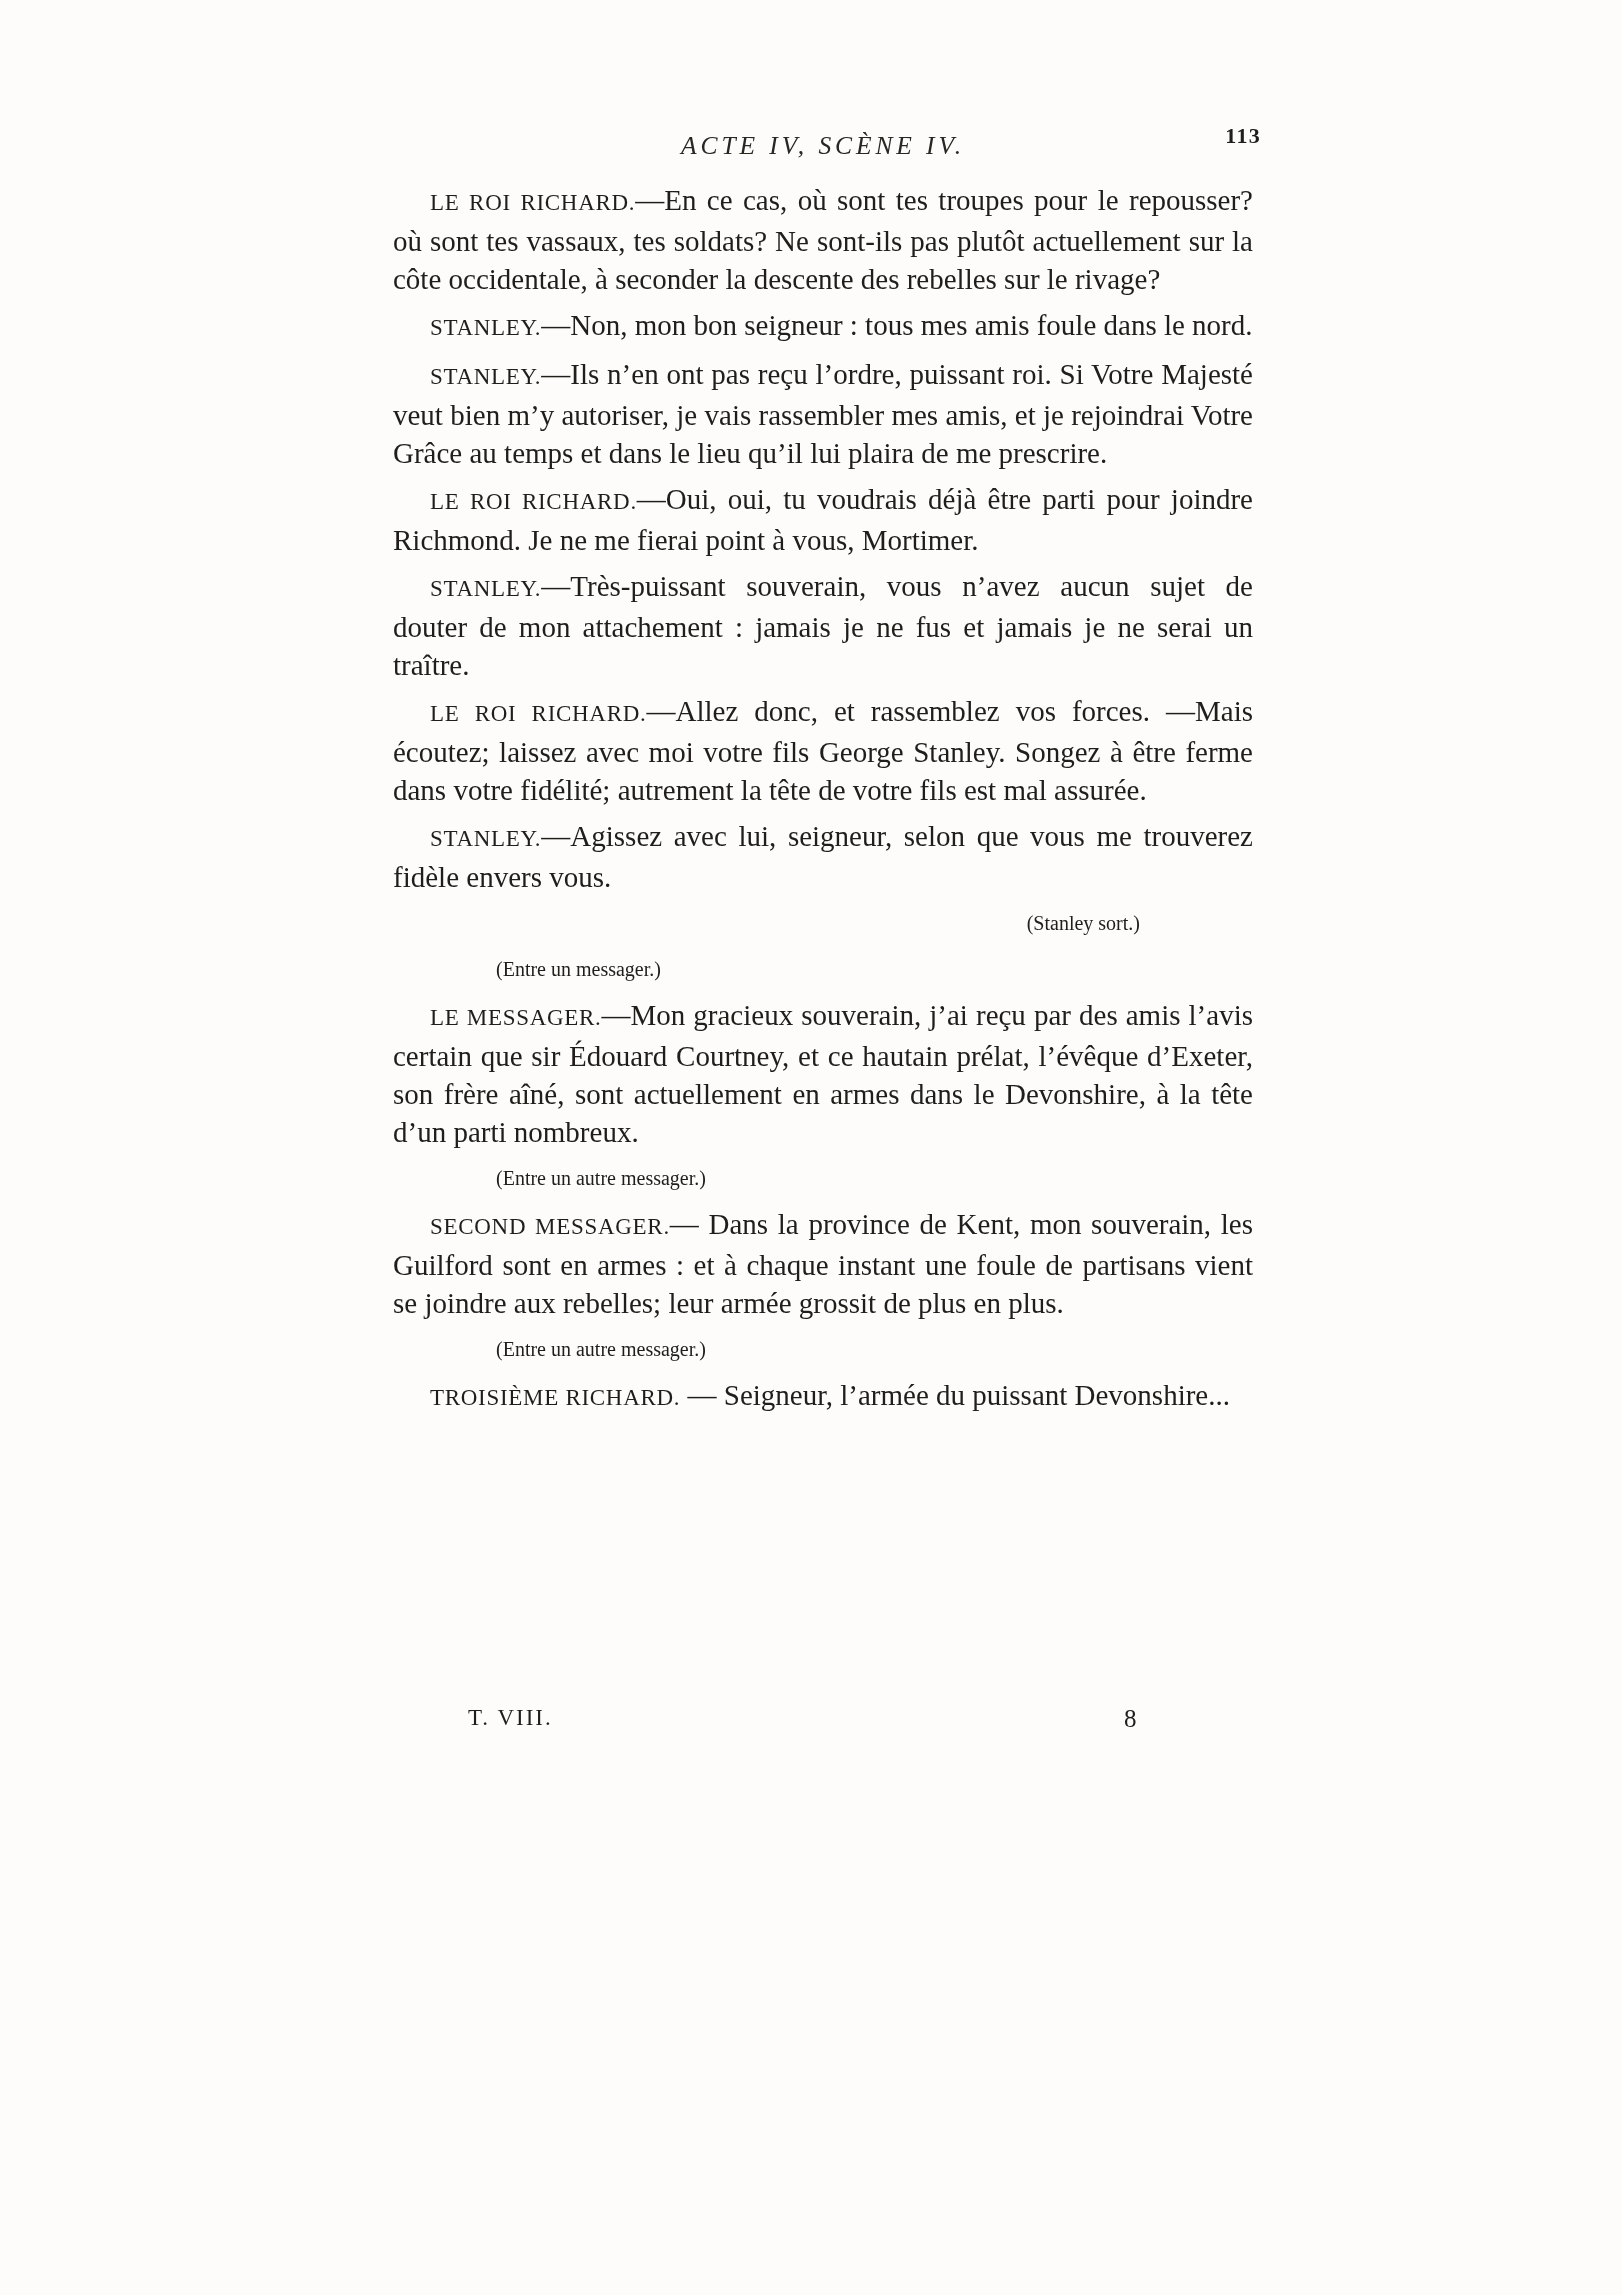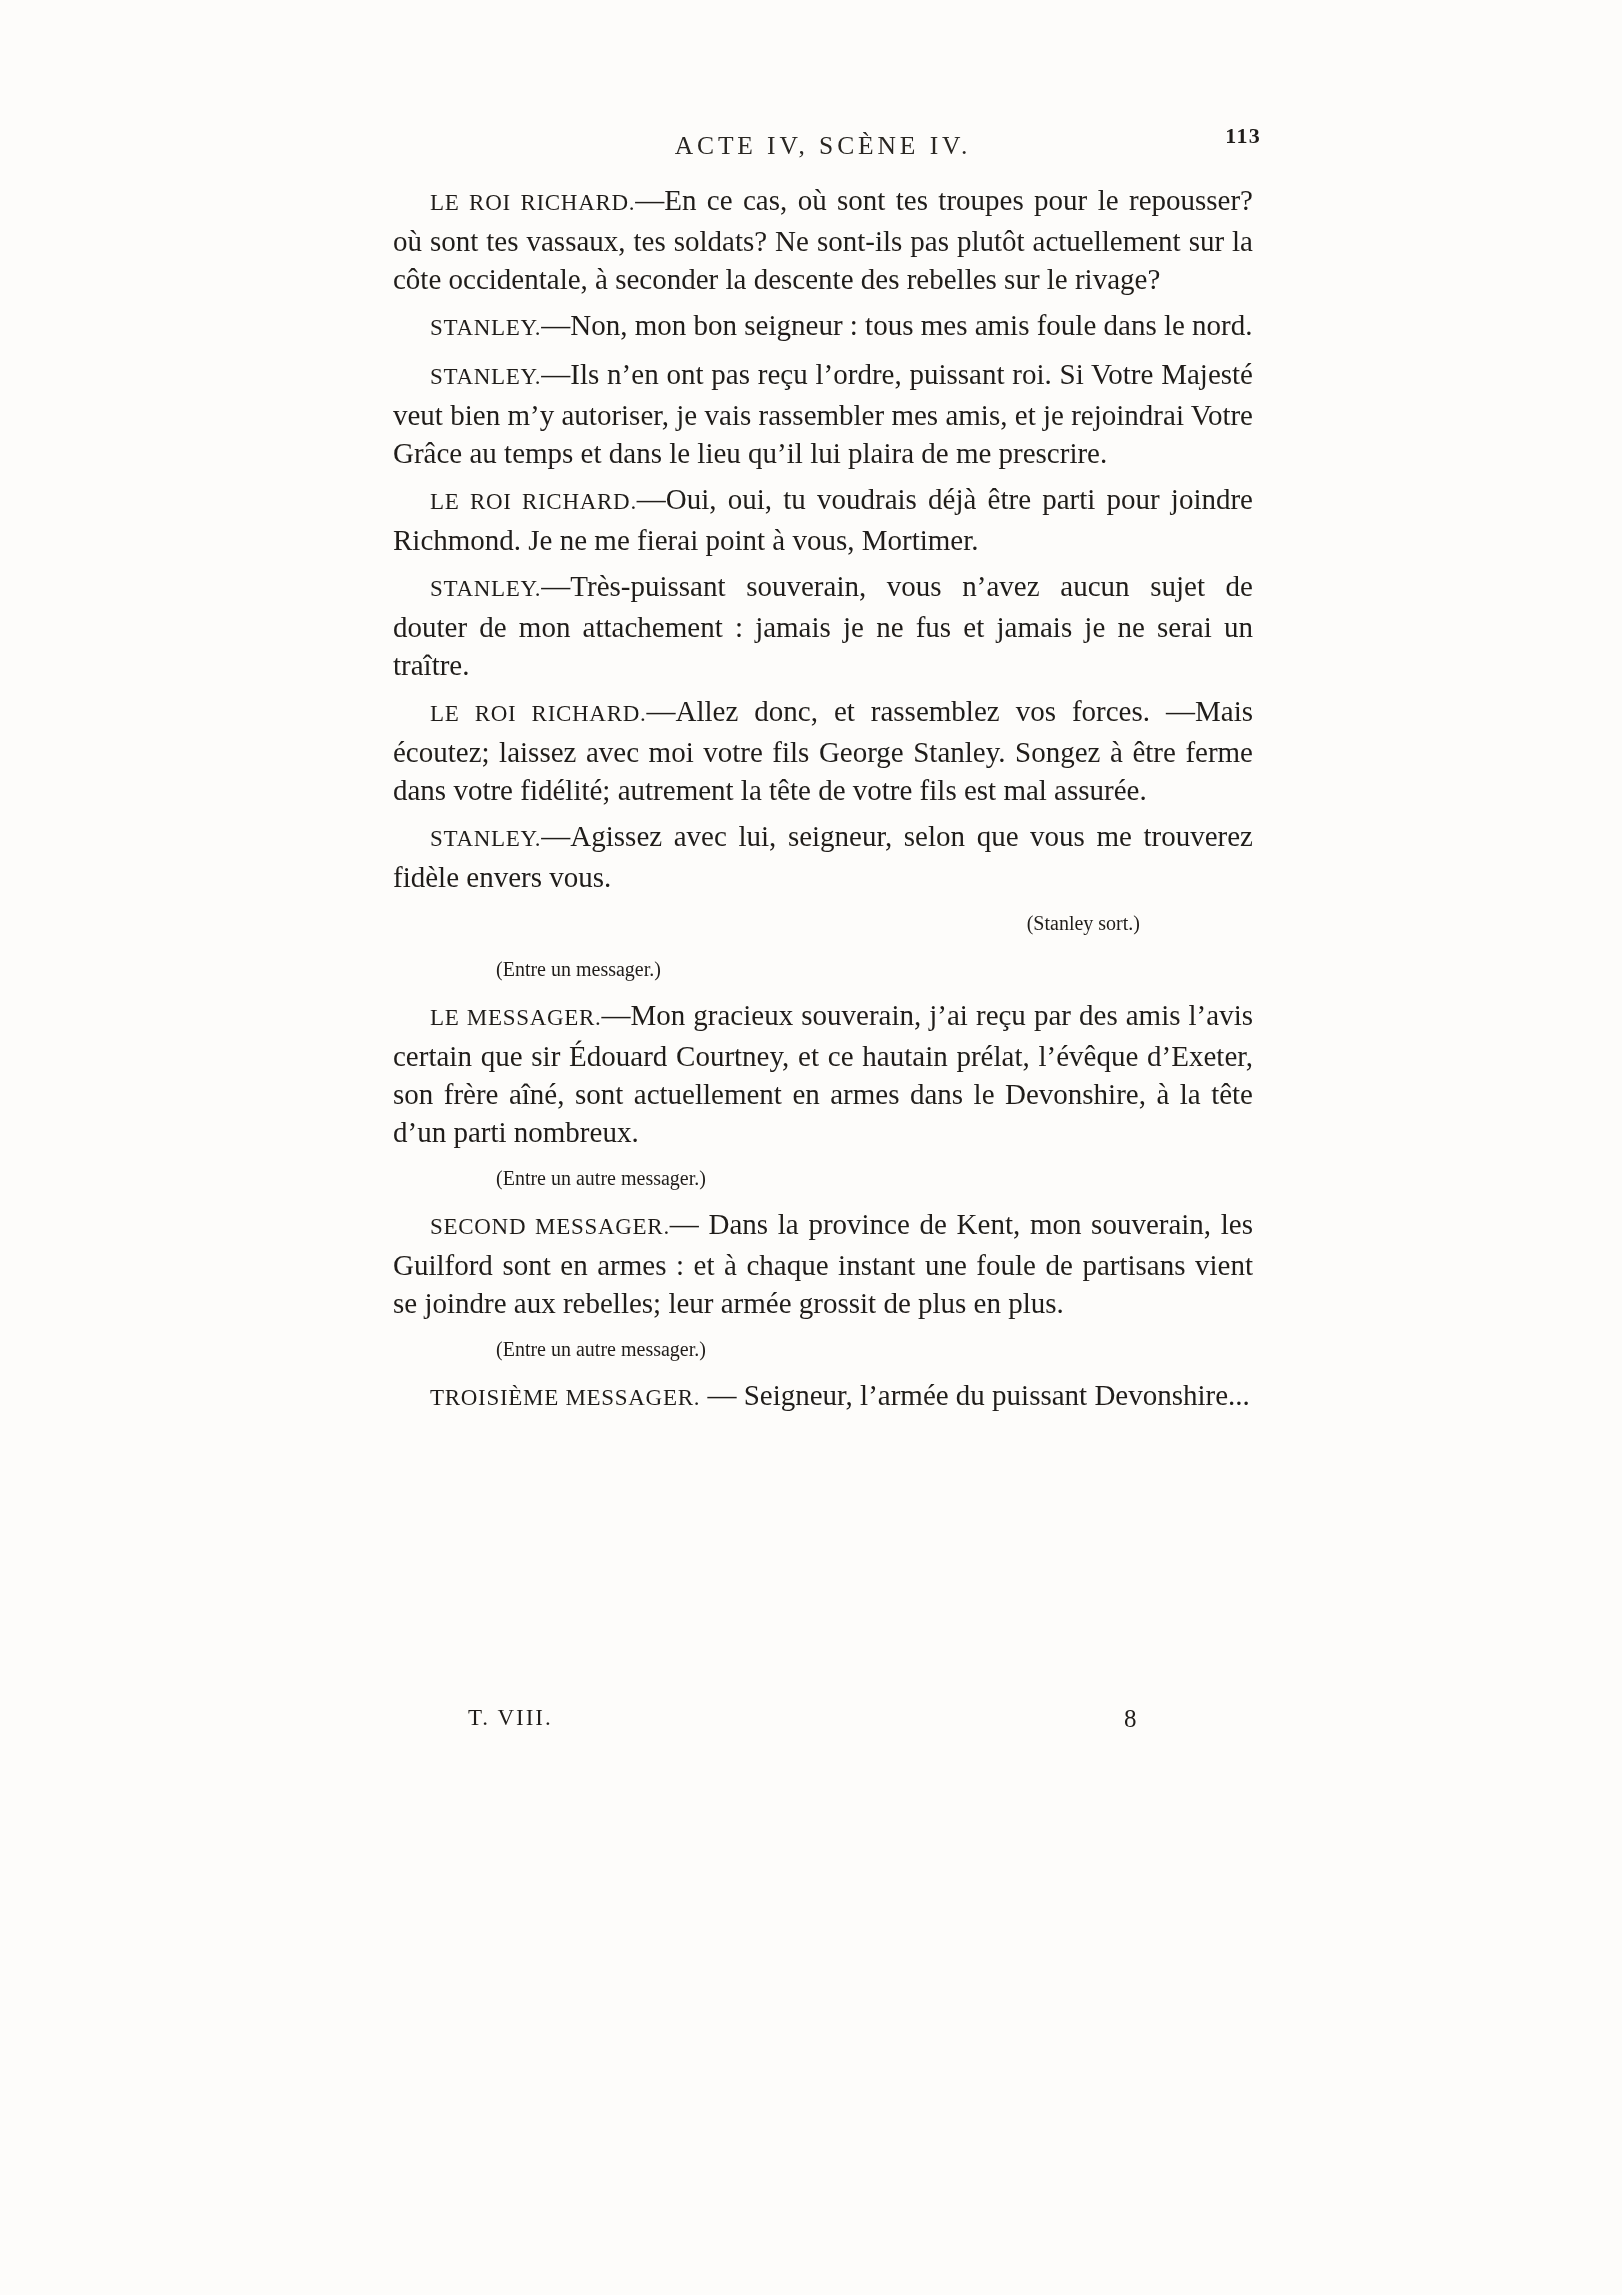--- a/index.html
+++ b/index.html
@@ -28,20 +28,21 @@
   }
   .head-title {
     position: absolute;
     left: 0;
     right: 0;
     top: 5.2px;
     text-align: center;
     font-size: 25.5px;
     letter-spacing: 3.9px;
     color: #2a2723;
+    font-style: italic;
   }
   .page-number {
     position: absolute;
     right: 0;
     top: -2.6px;
     font-size: 22px;
     font-weight: 700;
     letter-spacing: 1.3px;
   }
   
@@ -123,21 +124,21 @@
     <p class="stage indent">(Entre un messager.)</p>
 
     <p class="dialogue"><span class="speaker">LE MESSAGER.</span><span class="speech">—Mon gracieux souverain, j’ai reçu par des amis l’avis certain que sir Édouard Courtney, et ce hautain prélat, l’évêque d’Exeter, son frère aîné, sont actuellement en armes dans le Devonshire, à la tête d’un parti nombreux.</span></p>
 
     <p class="stage indent">(Entre un autre messager.)</p>
 
     <p class="dialogue"><span class="speaker">SECOND MESSAGER.</span><span class="speech">— Dans la province de Kent, mon souverain, les Guilford sont en armes : et à chaque instant une foule de partisans vient se joindre aux rebelles; leur armée grossit de plus en plus.</span></p>
 
     <p class="stage indent">(Entre un autre messager.)</p>
 
-    <p class="dialogue"><span class="speaker">TROISIÈME MESSAGER.</span><span class="speech"> — Seigneur, l’armée du puissant Devonshire...</span></p>
+    <p class="dialogue"><span class="speaker">TROISIÈME RICHARD.</span><span class="speech"> — Seigneur, l’armée du puissant Devonshire...</span></p>
 
   </main>
 
   <footer class="page-footer">
     <span class="volume">T. VIII.</span>
     <span class="signature">8</span>
   </footer>
 
 </div>
 

